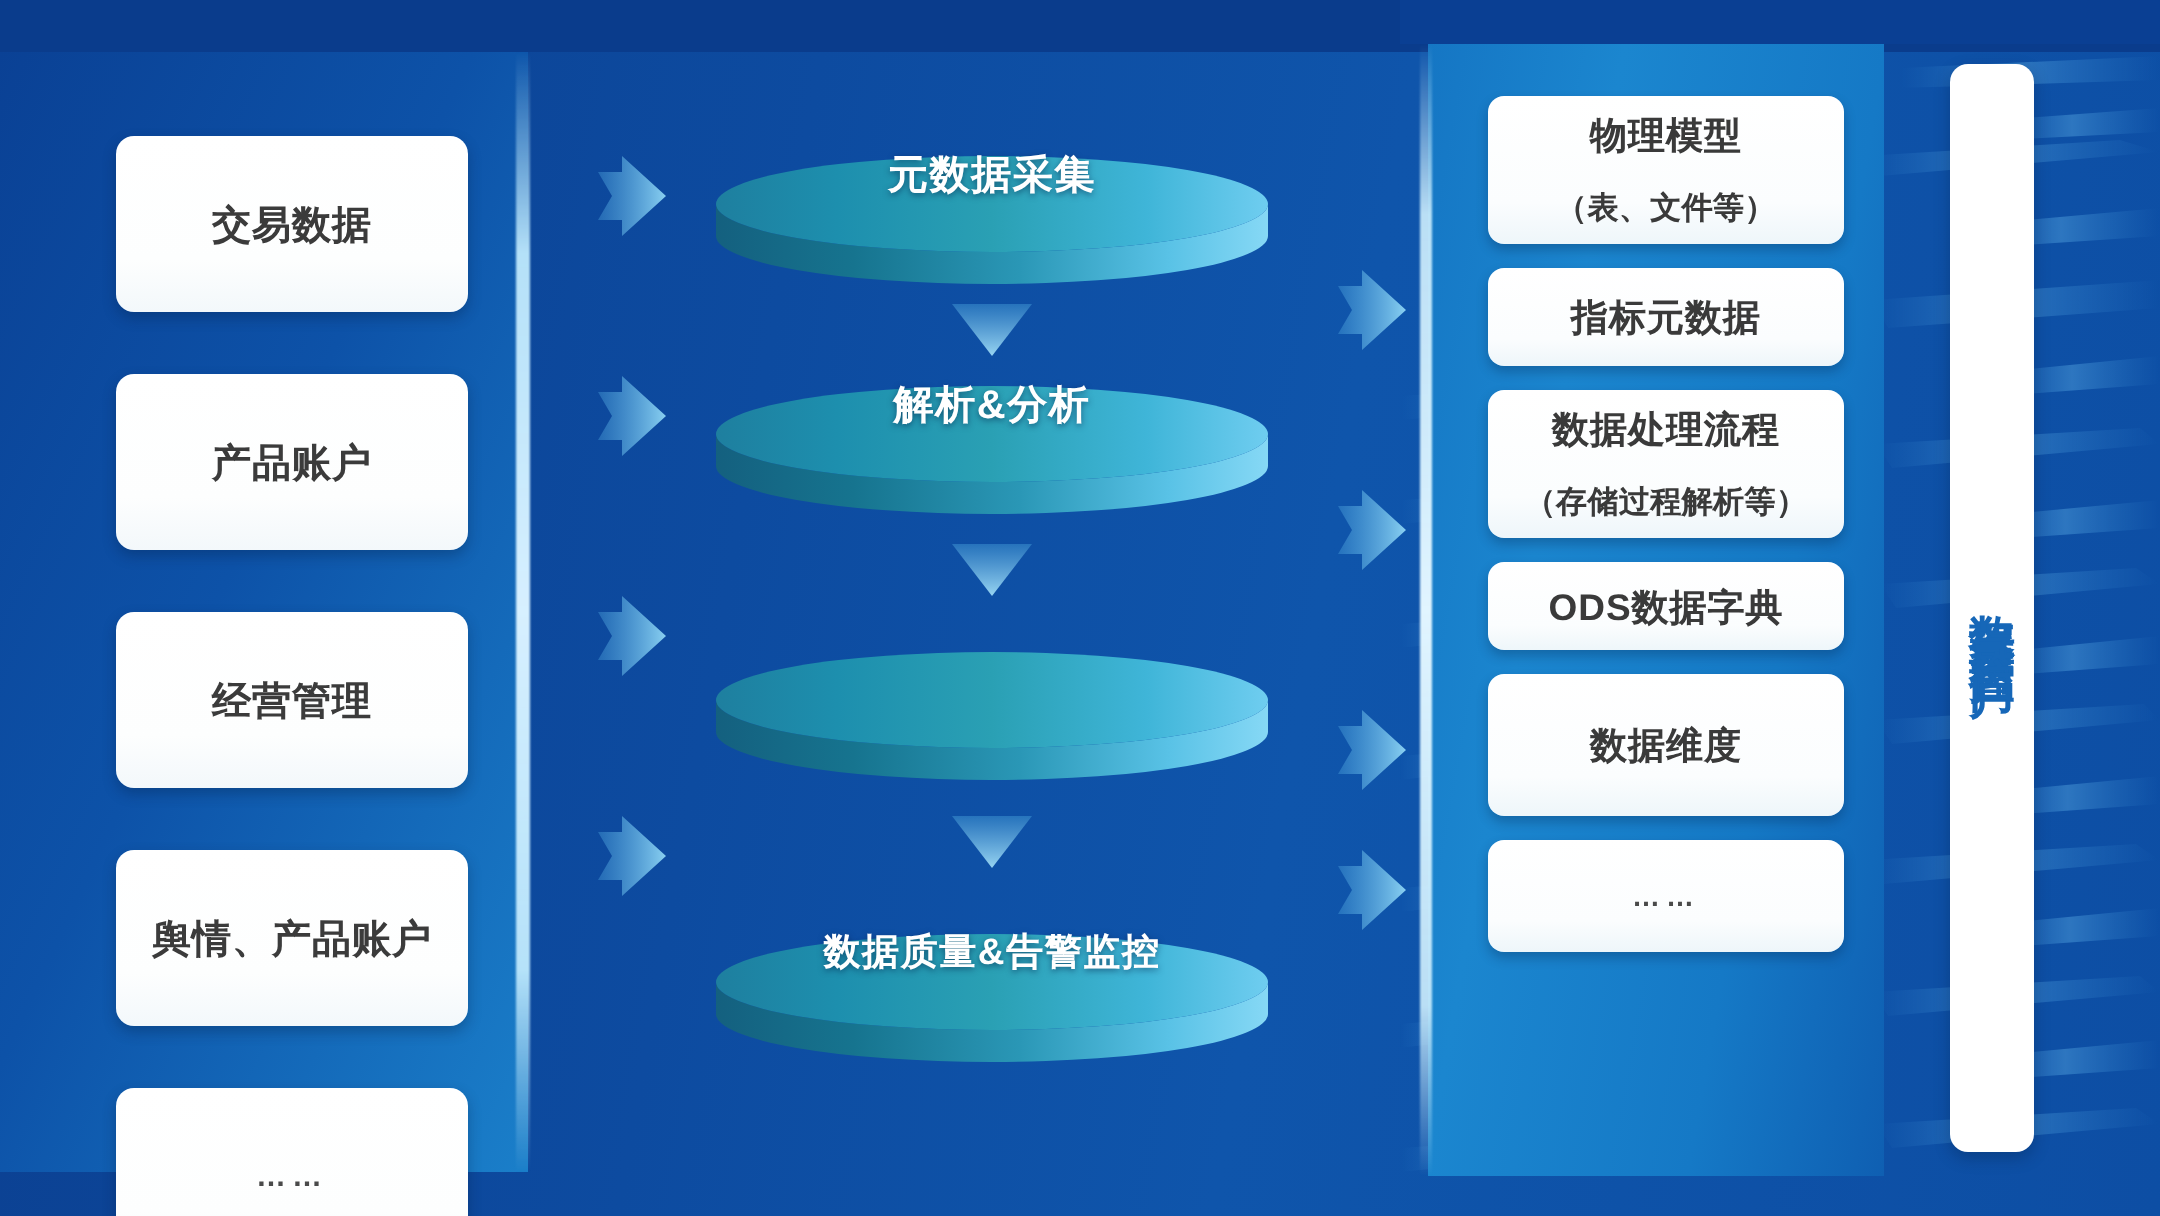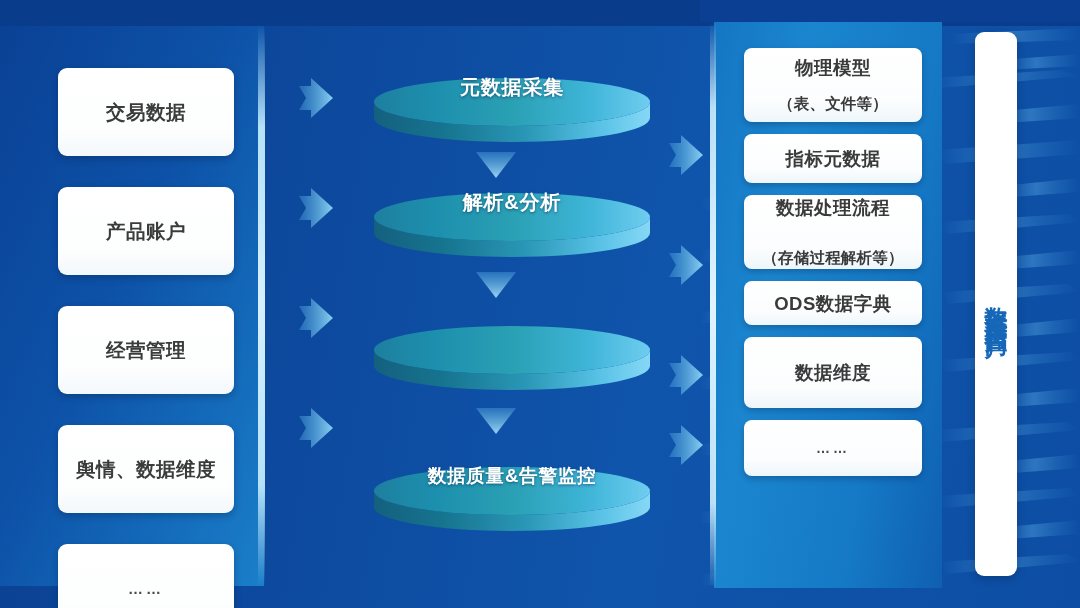--- a/index.html
+++ b/index.html
@@ -64,21 +64,21 @@
     color:#3b3b3b; font-size:19.5px; font-weight:bold; letter-spacing:.5px;
   }
   .lcard.dots span { color:#4a4a4a; font-size:15px; letter-spacing:3px; }
 
   
   .arrow-r { position:absolute; width:34px; height:40px; }
   .arrow-r svg { display:block; }
 
   
   .col-center { position:absolute; left:352px; top:0; width:288px; height:608px; }
-  .disc { position:absolute; left:16px; width:288px; height:68px; }
+  .disc { position:absolute; left:0; width:288px; height:68px; }
   .disc svg { position:absolute; left:0; top:0; }
   .disc-label {
     position:absolute; left:0; top:-4px; width:288px;
     text-align:center; color:#ffffff; font-size:20px; font-weight:bold;
     letter-spacing:.8px; text-shadow:0 1px 3px rgba(4,30,70,.55);
   }
   .disc-label.small { font-size:18.5px; }
 
   .darrow { position:absolute; width:40px; height:26px; left:124px; }
   .darrow svg { display:block; }
@@ -164,21 +164,21 @@
     <div class="lcard">
       <span>交易数据</span>
     </div>
     <div class="lcard">
       <span>产品账户</span>
     </div>
     <div class="lcard">
       <span>经营管理</span>
     </div>
     <div class="lcard">
-      <span>舆情、数据维度</span>
+      <span>舆情、产品账户</span>
     </div>
     <div class="lcard dots">
       <span>……</span>
     </div>
   </div>
 
   <div class="arrow-r" style="left:299px; top:78px;">
     <svg width="34" height="40" viewBox="0 0 34 40">
       <defs>
           <linearGradient id="ar1" x1="0" y1="0" x2="1" y2="0">
@@ -299,21 +299,21 @@
   </div>
 
   <div class="col-right">
     <div class="rcard" style="height:74px;">
       <div class="t1">物理模型</div>
       <div class="t2">（表、文件等）</div>
     </div>
     <div class="rcard" style="height:49px;">
       <div class="t1">指标元数据</div>
     </div>
-    <div class="rcard" style="height:74px;justify-content:space-between;">
+    <div class="rcard" style="height:74px;">
       <div class="t1">数据处理流程</div>
       <div class="t2">（存储过程解析等）</div>
     </div>
     <div class="rcard" style="height:44px;">
       <div class="t1">ODS数据字典</div>
     </div>
     <div class="rcard" style="height:71px;">
       <div class="t1">数据维度</div>
     </div>
     <div class="rcard dots" style="height:56px;">

